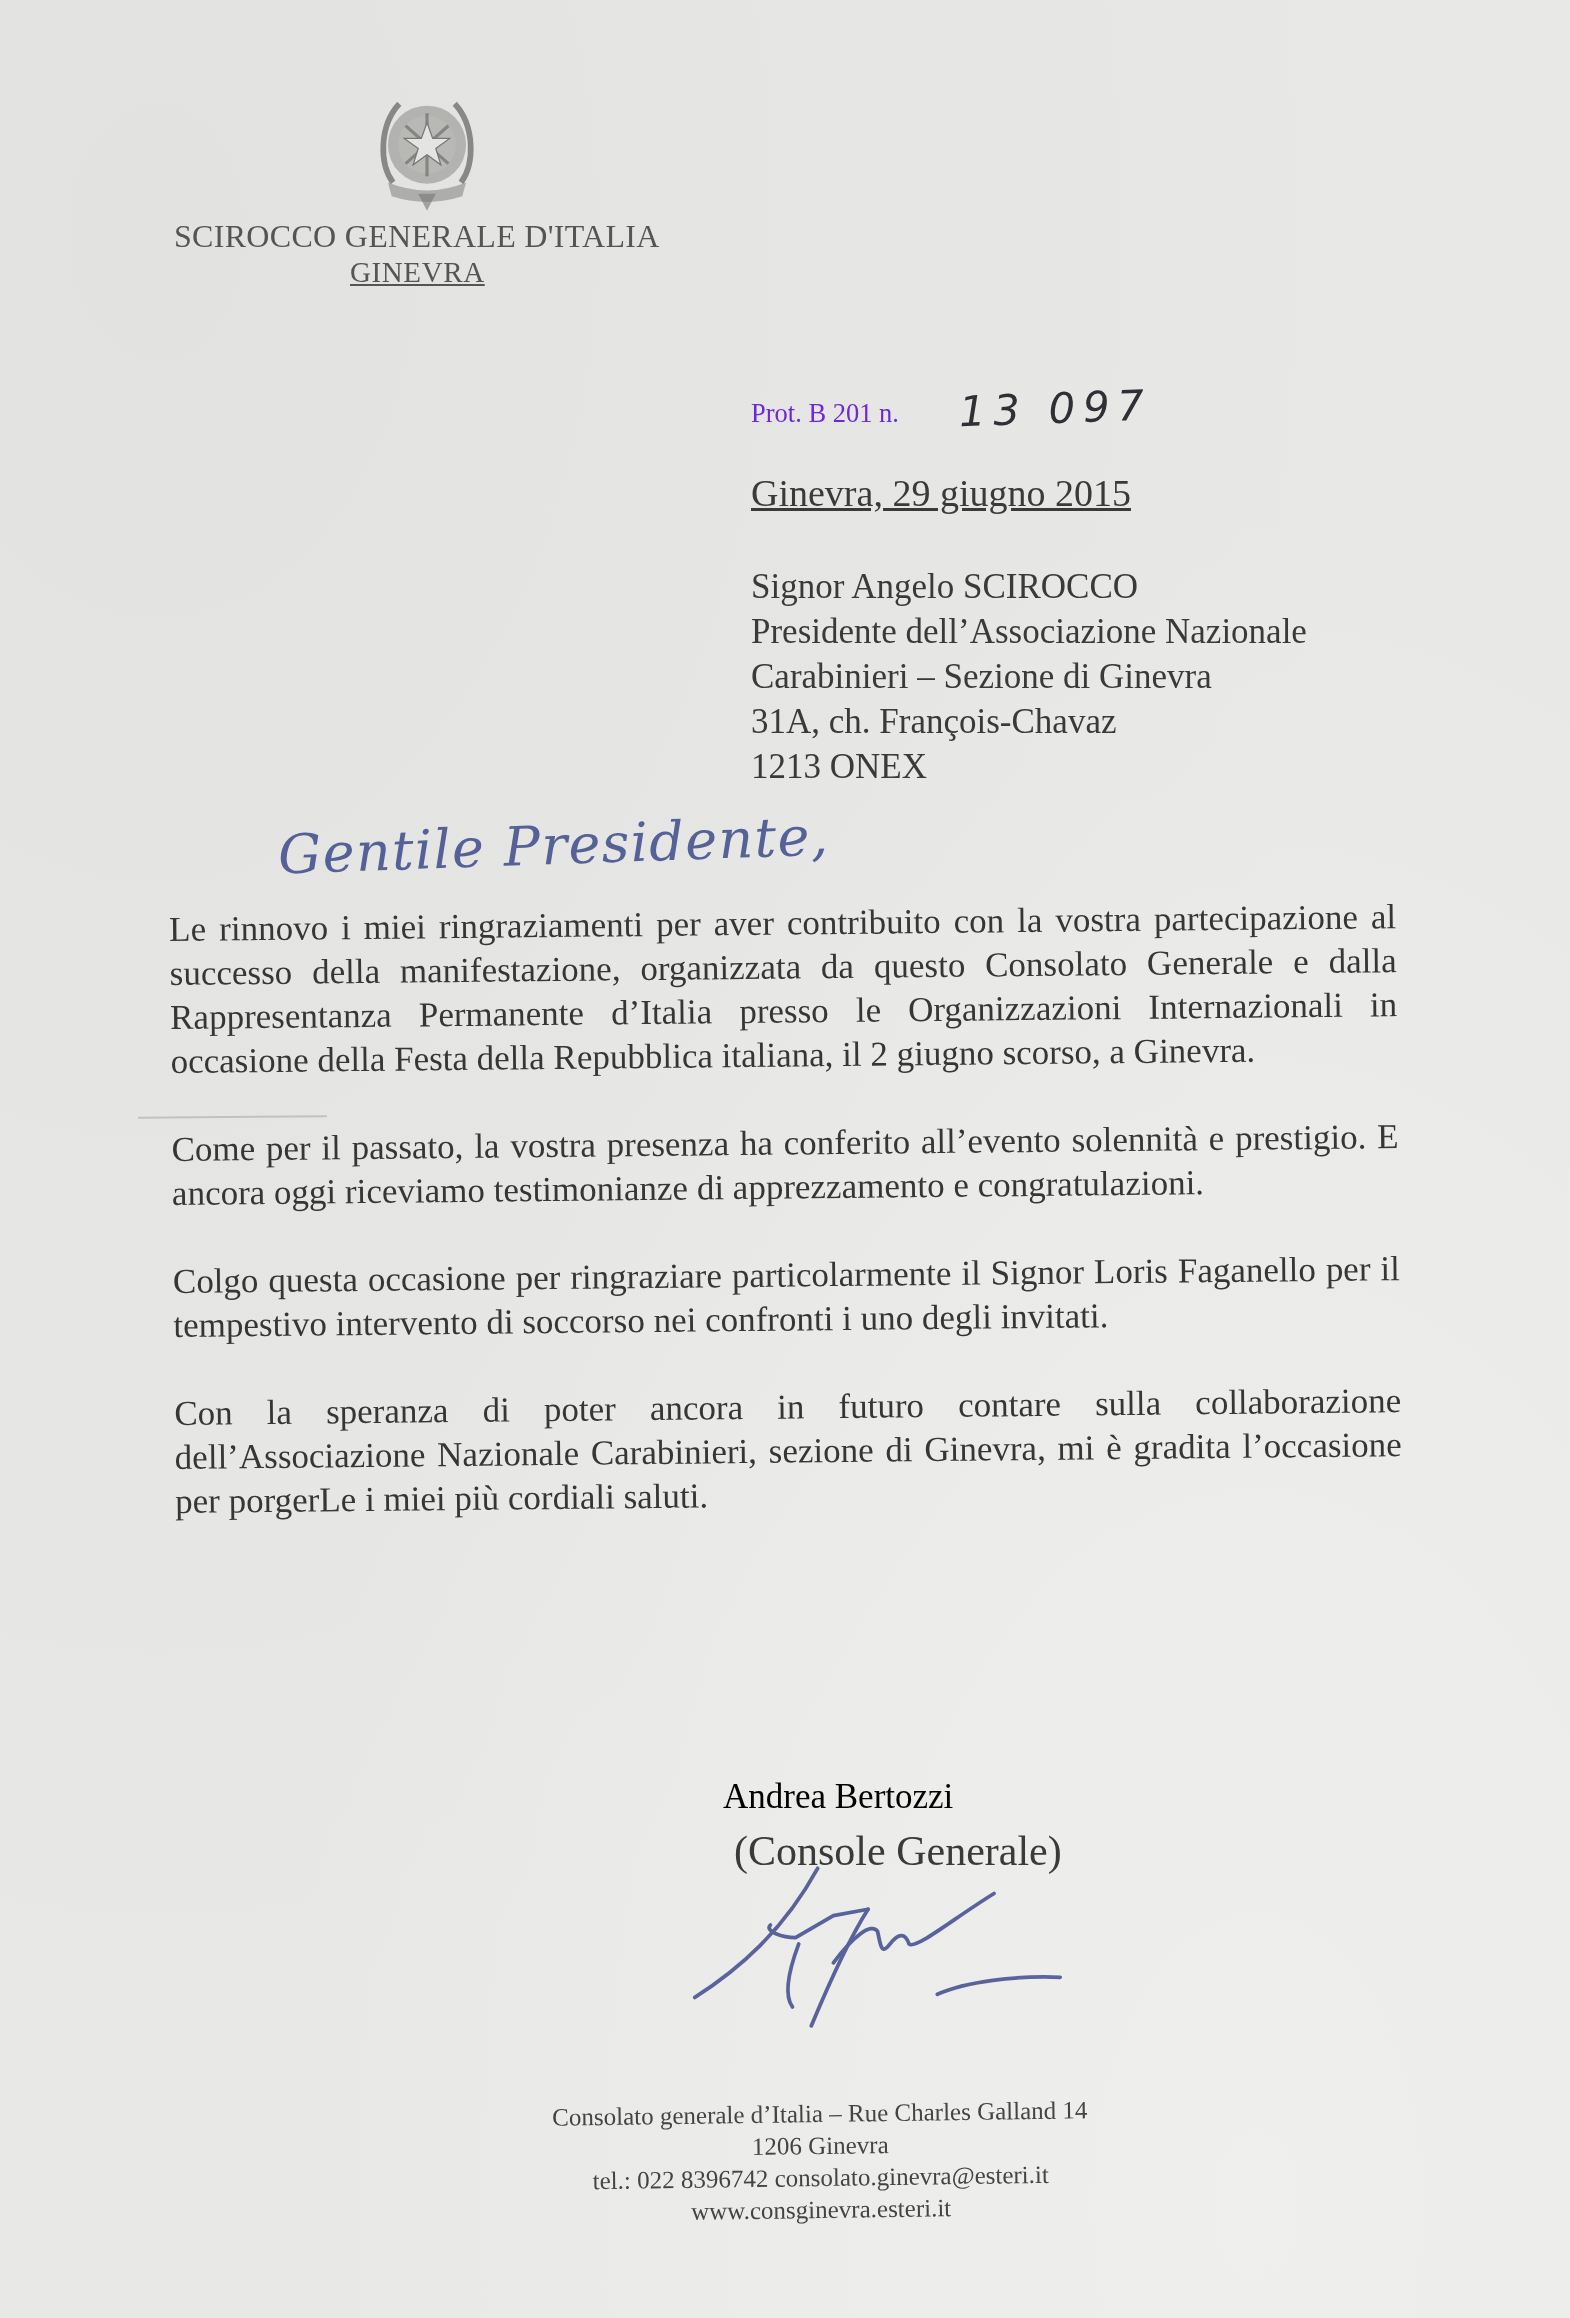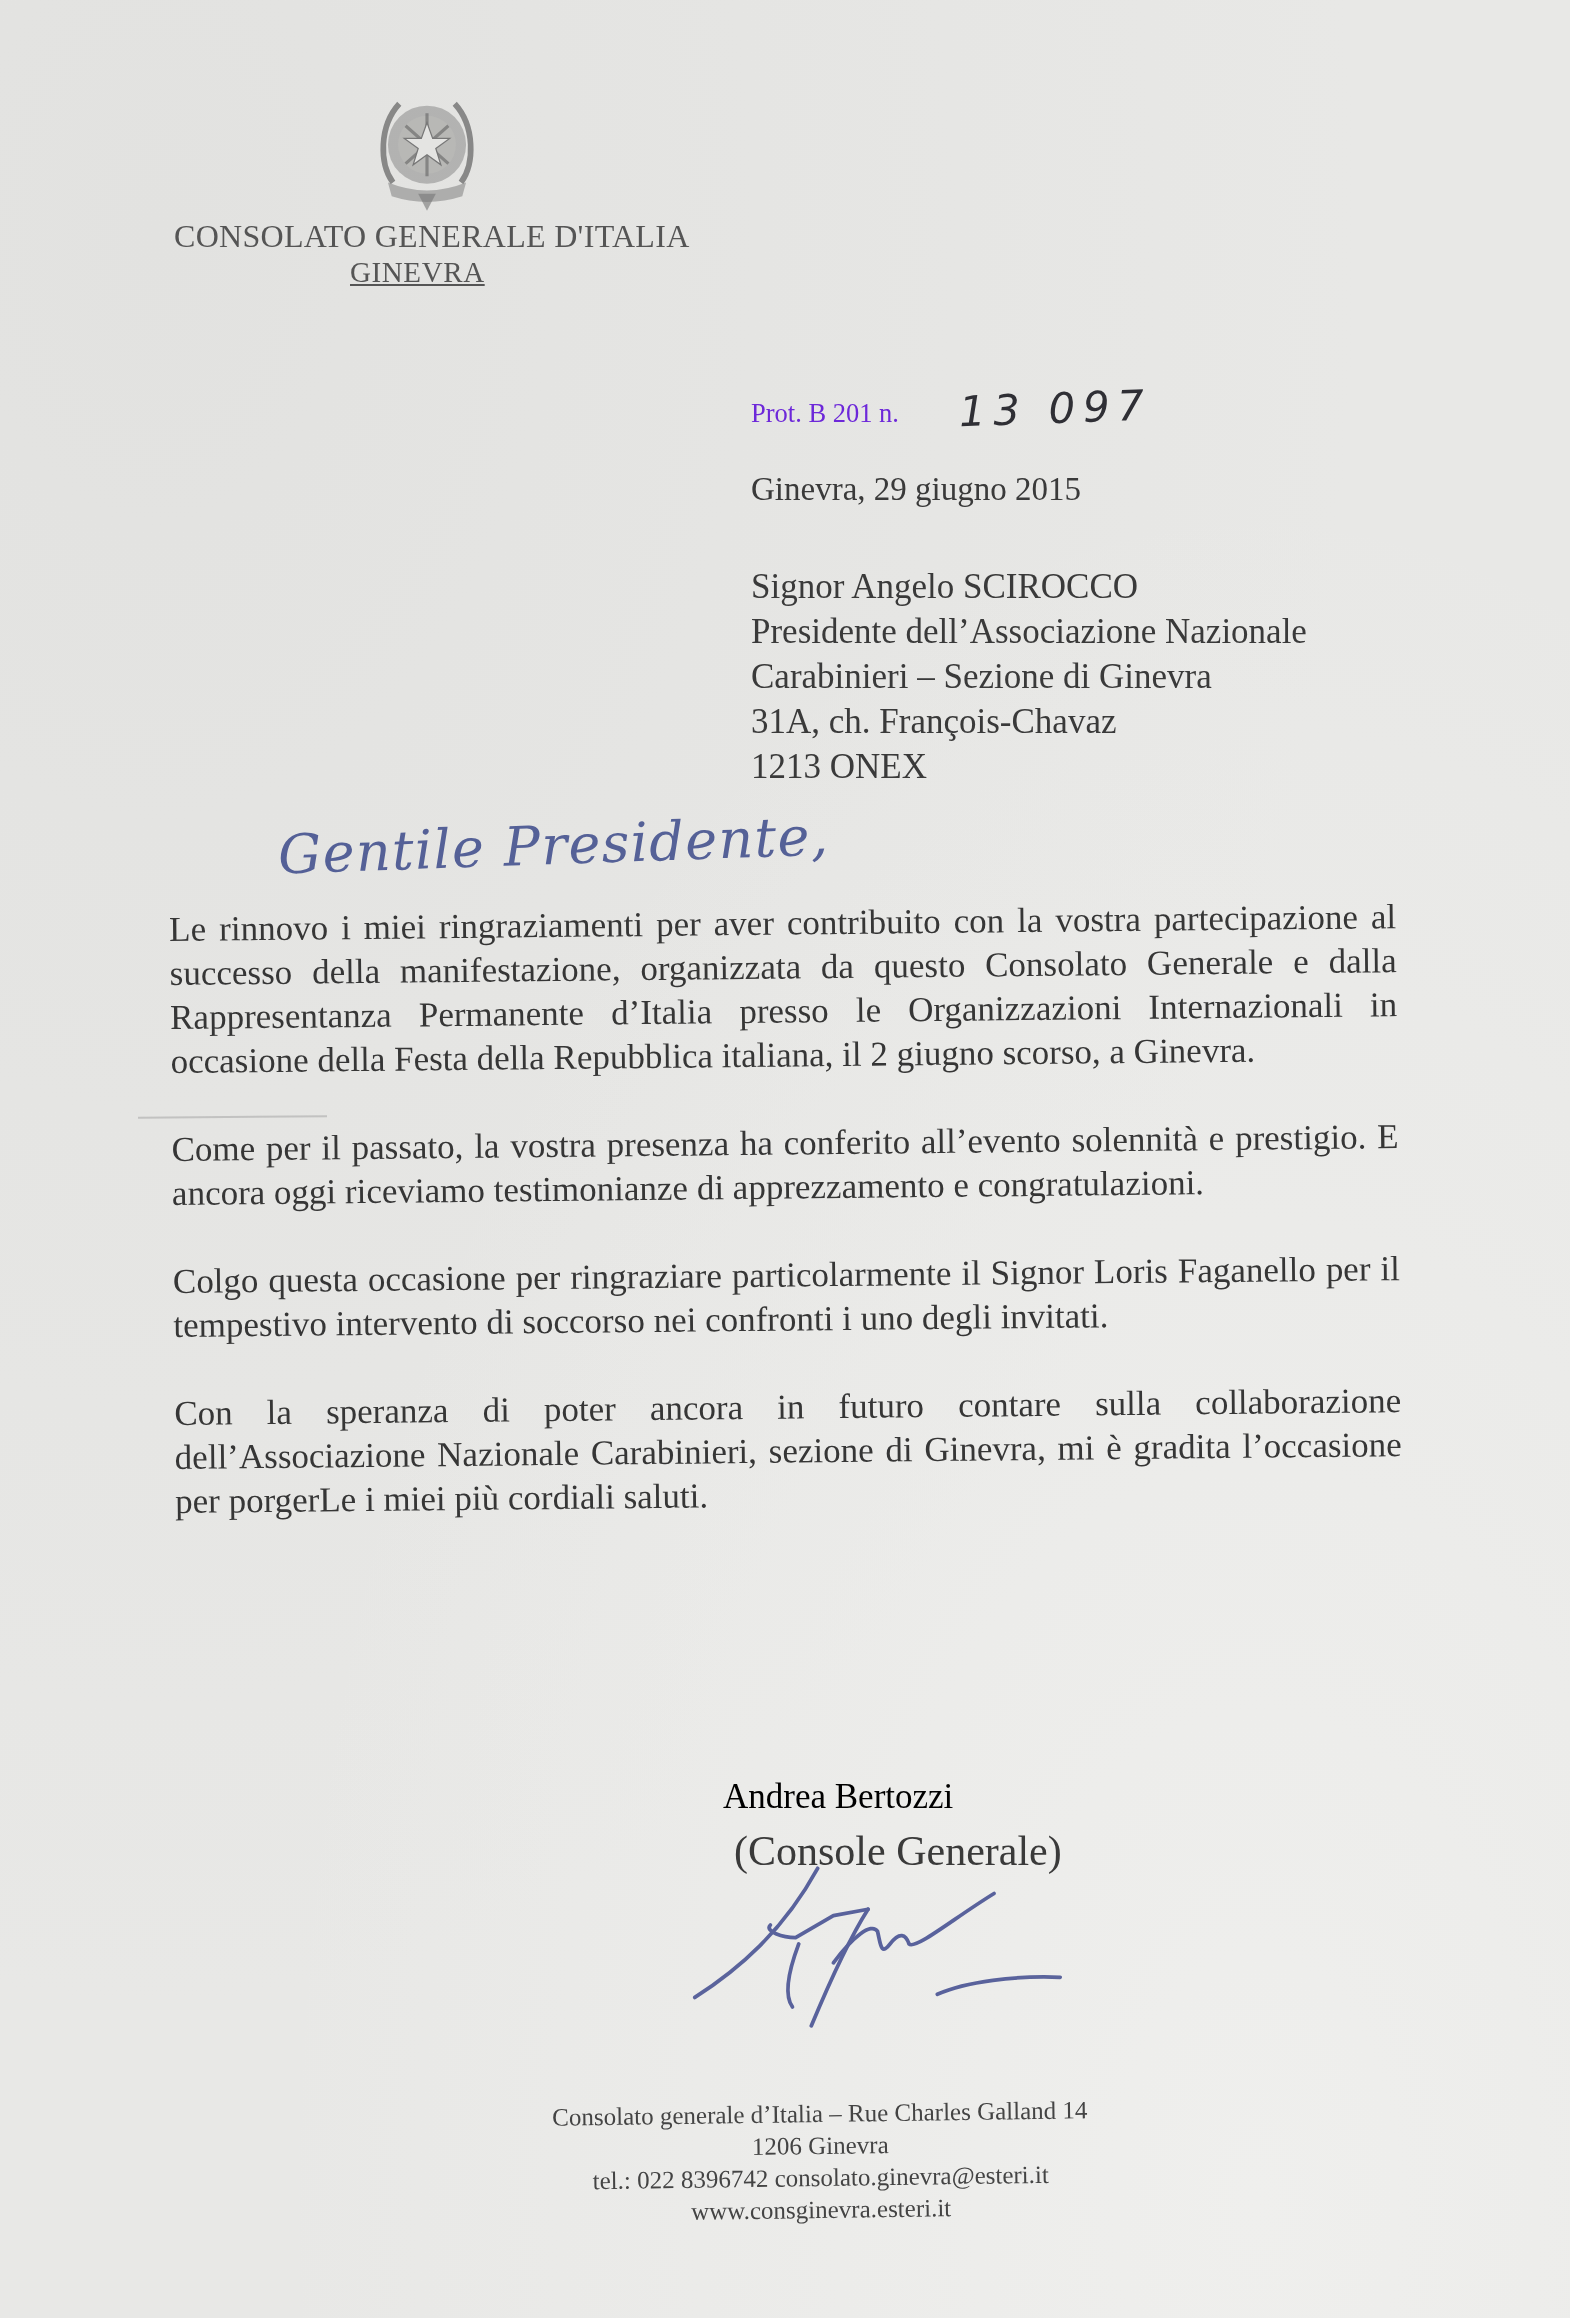--- a/index.html
+++ b/index.html
@@ -21,21 +21,21 @@
 
   
   .emblem { left: 374px; top: 88px; width: 106px; height: 126px; }
   .head-title { left: 174px; top: 218px; font-size: 32px; letter-spacing: 0.3px; color: #555; }
   .head-city  { left: 350px; top: 256px; font-size: 29px; letter-spacing: 0.6px; color: #555; text-decoration: underline; }
 
   
   .prot { left: 751px; top: 398px; font-size: 26.5px; color: #6d28d9; }
   .prot-hand { left: 959px; top: 384px; font-size: 42px; color: #2f2f35;
     font-family: "DejaVu Sans", sans-serif; font-style: italic; letter-spacing: 7.6px; transform: rotate(-2deg); }
-  .date { left: 751px; top: 471px; font-size: 33px; color: #3a3a3a; }
+  .date { left: 751px; top: 471px; font-size: 38px; color: #3a3a3a; text-decoration: underline; }
 
   
   .recipient { left: 751px; top: 564px; font-size: 35px; line-height: 45px; color: #3a3a3a; }
   .recipient div { white-space: nowrap; }
 
   
   .salutation { left: 278px; top: 814px; font-size: 54px; color: #3c4a8a;
     font-family: "DejaVu Serif", serif; font-style: italic; letter-spacing: 1.3px; transform: rotate(-2deg); opacity: 0.85; }
 
   
@@ -67,21 +67,21 @@
     <circle cx="84" cy="90" r="62" fill="#8a8a8a" opacity="0.55"></circle>
     <circle cx="84" cy="90" r="46" fill="#b9b9b7" opacity="0.8"></circle>
     <g stroke="#6f6f6f" stroke-width="5" fill="none" opacity="0.7">
       <path d="M50 60 L118 120 M118 60 L50 120 M84 40 L84 140"></path>
     </g>
     <polygon points="84,55 93,80 120,80 98,96 106,122 84,106 62,122 70,96 48,80 75,80" fill="#e4e4e2" stroke="#777" stroke-width="2"></polygon>
     <path d="M22 150 Q 84 175 146 150 L 140 172 Q 84 190 28 172 Z" fill="#888" opacity="0.6"></path>
     <path d="M70 168 L84 195 L98 168" fill="#777" opacity="0.6"></path>
   </svg>
 </div>
-<div class="abs head-title">CONSOLATO GENERALE D'ITALIA</div>
+<div class="abs head-title">SCIROCCO GENERALE D'ITALIA</div>
 <div class="abs head-city">GINEVRA</div>
 
 <div class="abs prot">Prot. B 201 n.</div>
 <div class="abs prot-hand">13 097</div>
 <div class="abs date">Ginevra, 29 giugno 2015</div>
 
 <div class="abs recipient">
   <div>Signor Angelo SCIROCCO</div>
   <div>Presidente dell’Associazione Nazionale</div>
   <div>Carabinieri – Sezione di Ginevra</div>

